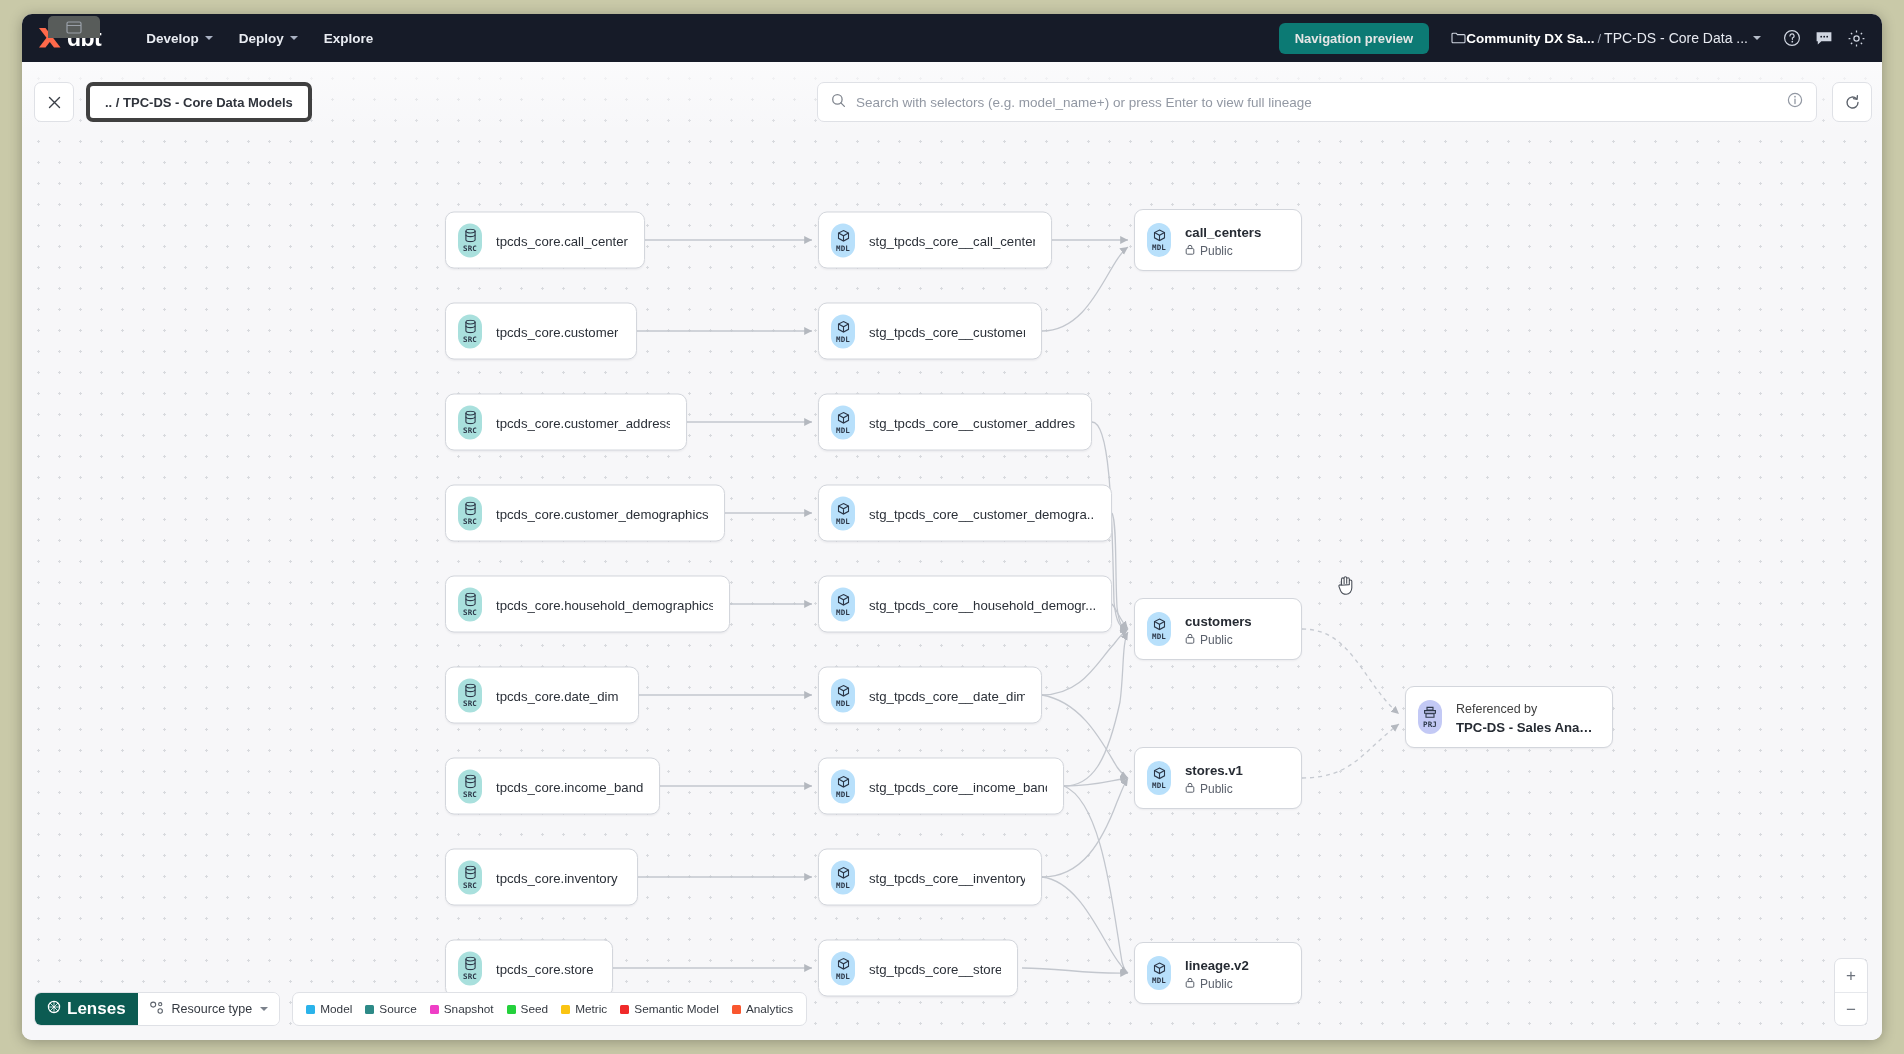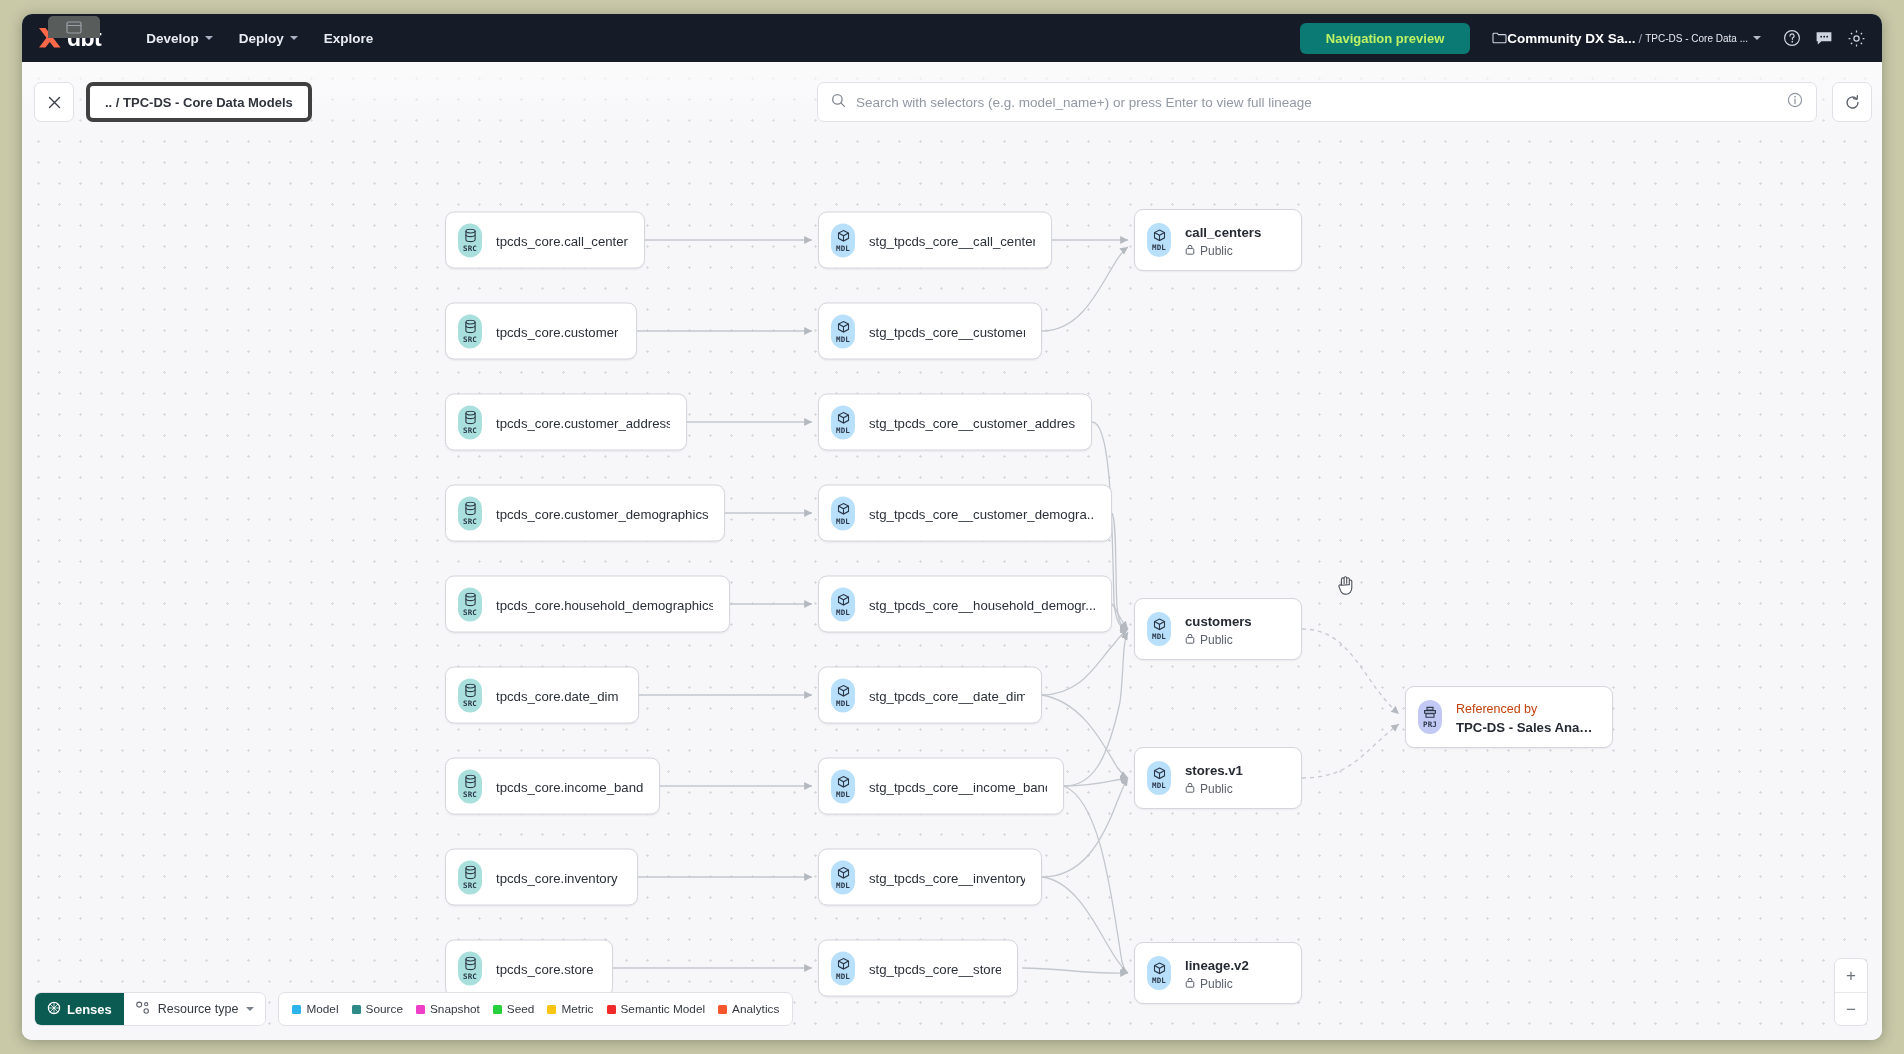--- a/index.html
+++ b/index.html
@@ -40,29 +40,29 @@
   }
   .caret {
     width: 0; height: 0;
     border-left: 4px solid transparent; border-right: 4px solid transparent;
     border-top: 4.5px solid #aab2c3;
   }
   .nav-right {
     margin-left: auto; display: flex; align-items: center; gap: 0px; margin-right: 16px;
   }
   .nav-preview-btn {
-    background: #0c7a74; color: #bef264; font-size: 13px; font-weight: 600;
-    padding: 8px 26px; border-radius: 6px; cursor: pointer; border: none;
+    background: #0c7a74; color: #e5e5e5; font-size: 13px; font-weight: 600;
+    padding: 8px 16px; border-radius: 6px; cursor: pointer; border: none;
     font-family: "Liberation Sans", sans-serif;
   }
   .bc-wrap { display: flex; align-items: center; margin-left: 22px; gap: 0; }
   .bc-folder { color: #cfd5e0; font-size: 14px; line-height: 1; }
   .bc-acct { color: #fff; font-size: 13.5px; font-weight: 700; }
   .bc-sep { color: #98a0b0; font-size: 13px; margin: 0 3px; }
-  .bc-proj { color: #e6e9f0; font-size: 10px; font-weight: 400; }
+  .bc-proj { color: #e6e9f0; font-size: 14px; font-weight: 400; }
   .bc-caret {
     width: 0; height: 0; margin-left: 5px;
     border-left: 4px solid transparent; border-right: 4px solid transparent;
     border-top: 4.5px solid #b6bdc9;
   }
   .nav-icons { display: flex; align-items: center; gap: 14px; margin-left: 22px; }
   .nav-icon { cursor: pointer; display: flex; align-items: center; }
 
   
   .canvas {
@@ -155,21 +155,21 @@
   
   .bottom-bar {
     position: absolute; left: 12px; bottom: 14px; display: flex; align-items: center; gap: 12px;
     z-index: 30;
   }
   .lens-group {
     display: flex; height: 34px; border-radius: 7px; overflow: hidden;
     border: 1px solid #dfe1e6; background: #fff;
   }
   .lens-btn {
-    background: #0c5b52; color: #fff; font-size: 13px; font-weight: 600;
+    background: #0c5b52; color: #fff; font-size: 17px; font-weight: 600;
     display: flex; align-items: center; gap: 6px; padding: 3px 12px; cursor: pointer;
   }
   .restype-btn {
     background: #fff; color: #343941; font-size: 12.5px; font-weight: 500;
     display: flex; align-items: center; gap: 8px; padding: 0 11px; cursor: pointer;
   }
   .legend {
     height: 34px; background: #fff; border: 1px solid #dfe1e6; border-radius: 7px;
     display: flex; align-items: center; gap: 13px; padding: 0 13px;
   }
@@ -655,21 +655,21 @@
           <span class="badge-glyph">
               <svg width="14" height="13" viewBox="0 0 14 13">
                 <path d="M4 1.4h6v2.6H4z" fill="none" stroke="#2c3748" stroke-width="1.1"></path>
                 <path d="M1.6 4.6h10.8v2.6H1.6z" fill="none" stroke="#2c3748" stroke-width="1.1"></path>
                 <path d="M3 7.8h8v3.4H3z" fill="none" stroke="#2c3748" stroke-width="1.1"></path>
               </svg>
             </span>
           <span class="badge-kind">PRJ</span>
         </span>
         <span class="node-body">
-          <span class="node-title" style="color:#c2410c;font-size:12.5px">Referenced by</span>
+          <span class="node-title" style="color:#404040;font-size:12.5px">Referenced by</span>
           <span class="node-title strong" style="display:block;margin-top:3px">TPC-DS - Sales Analytics</span>
         </span>
       </div>
 
     </div>
 
     <div class="canvas-fade"></div>
 
     <div class="hand-cursor">
       <svg width="20" height="22" viewBox="0 0 20 22">

